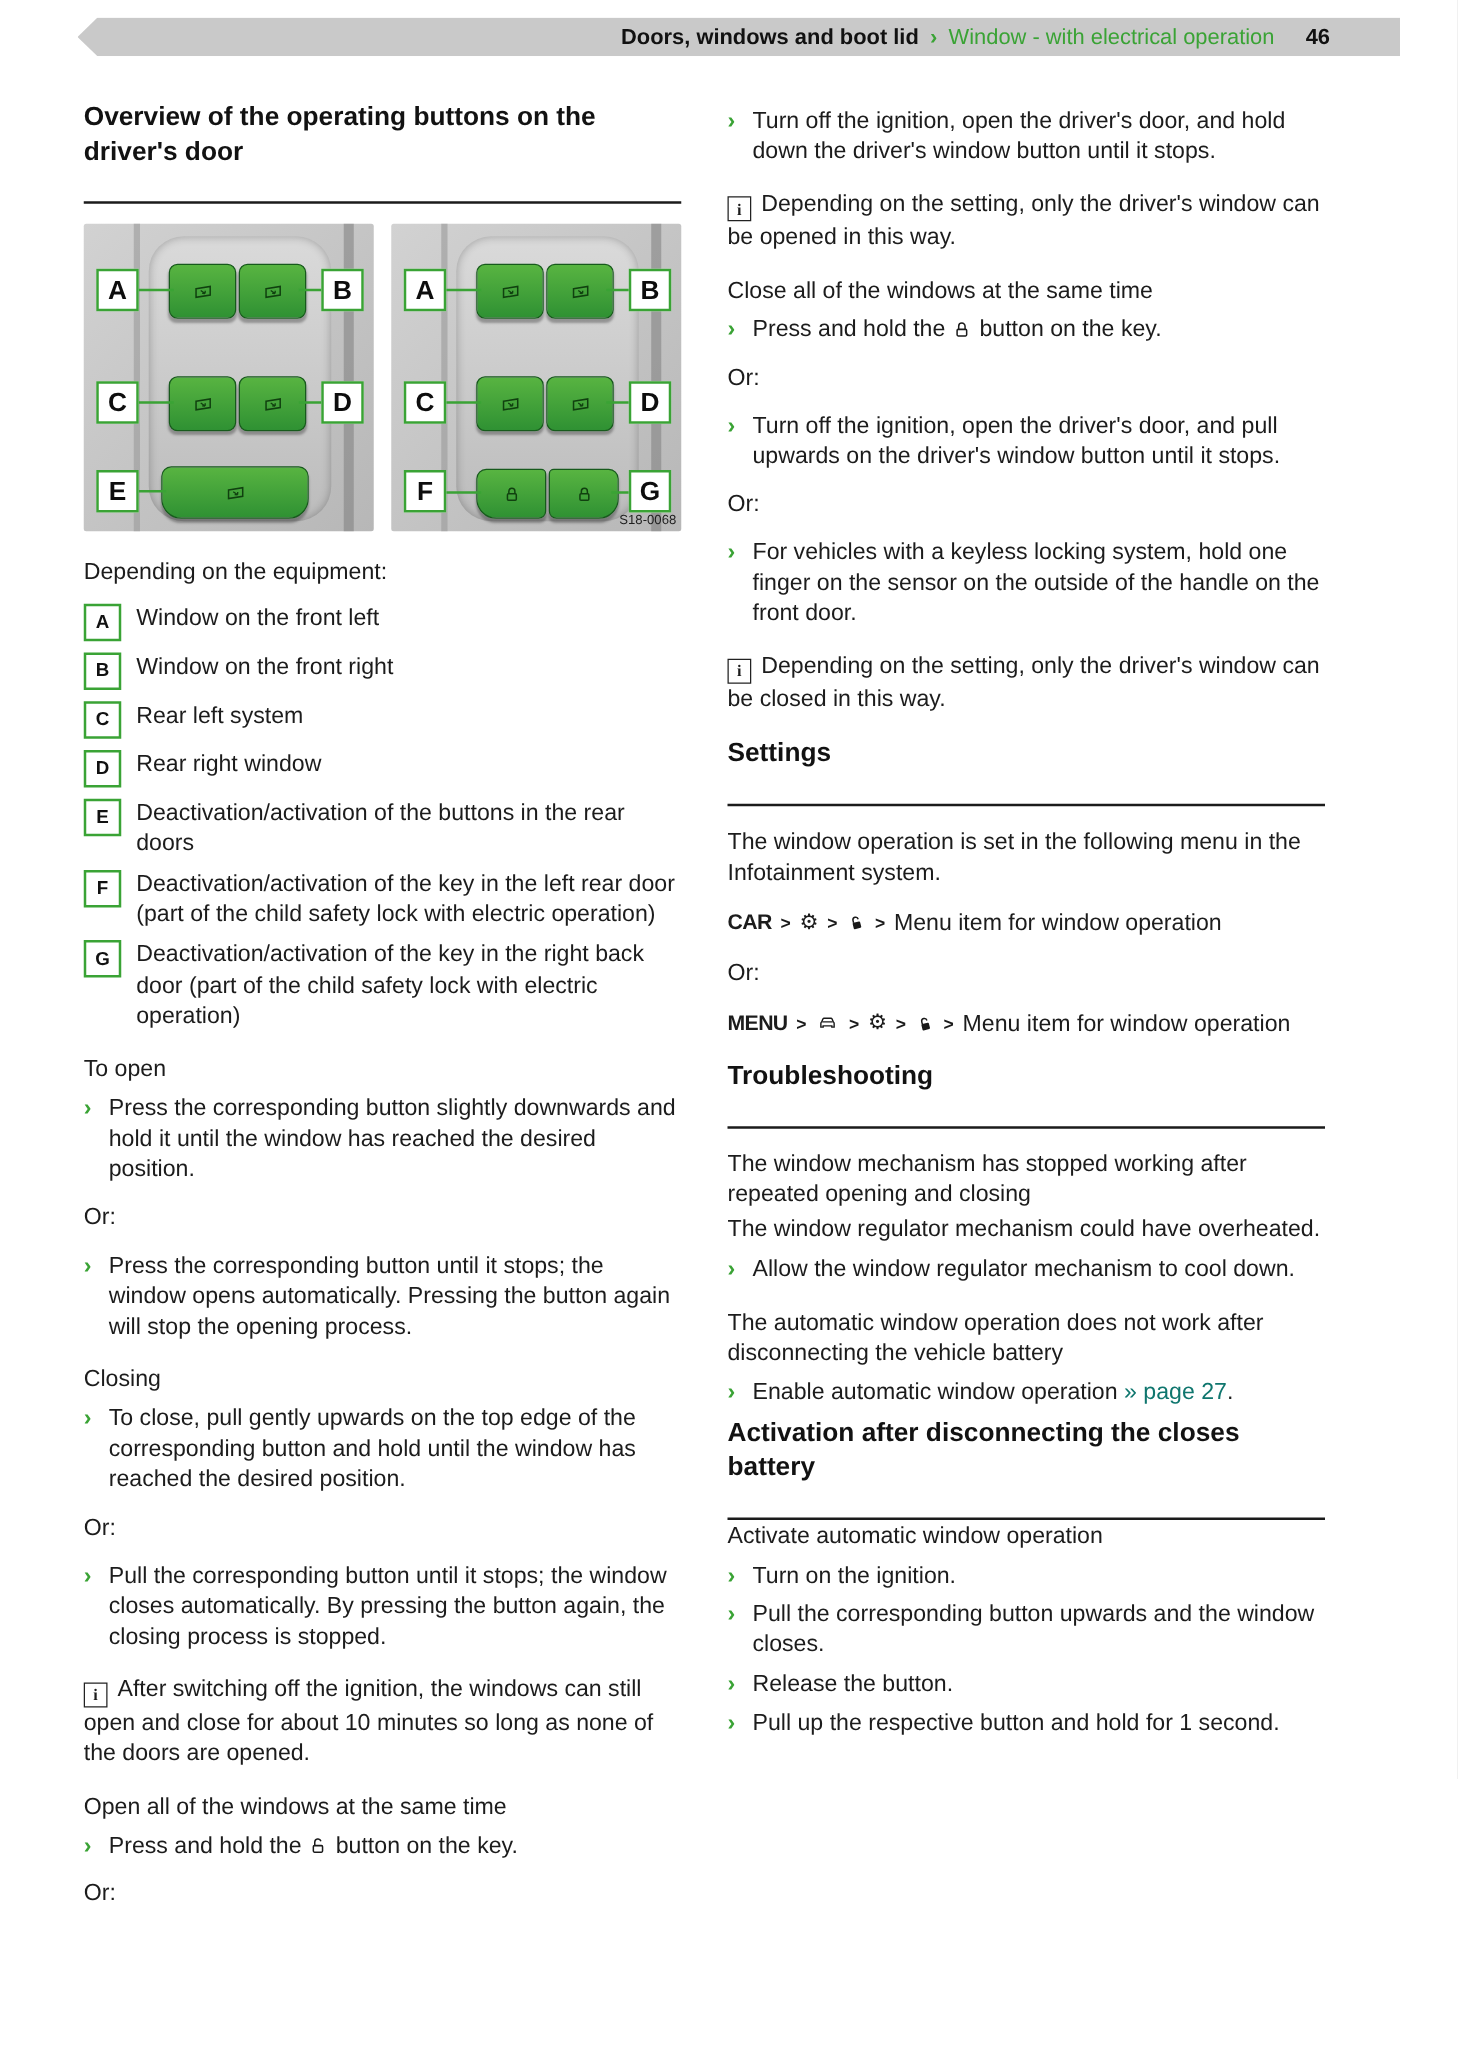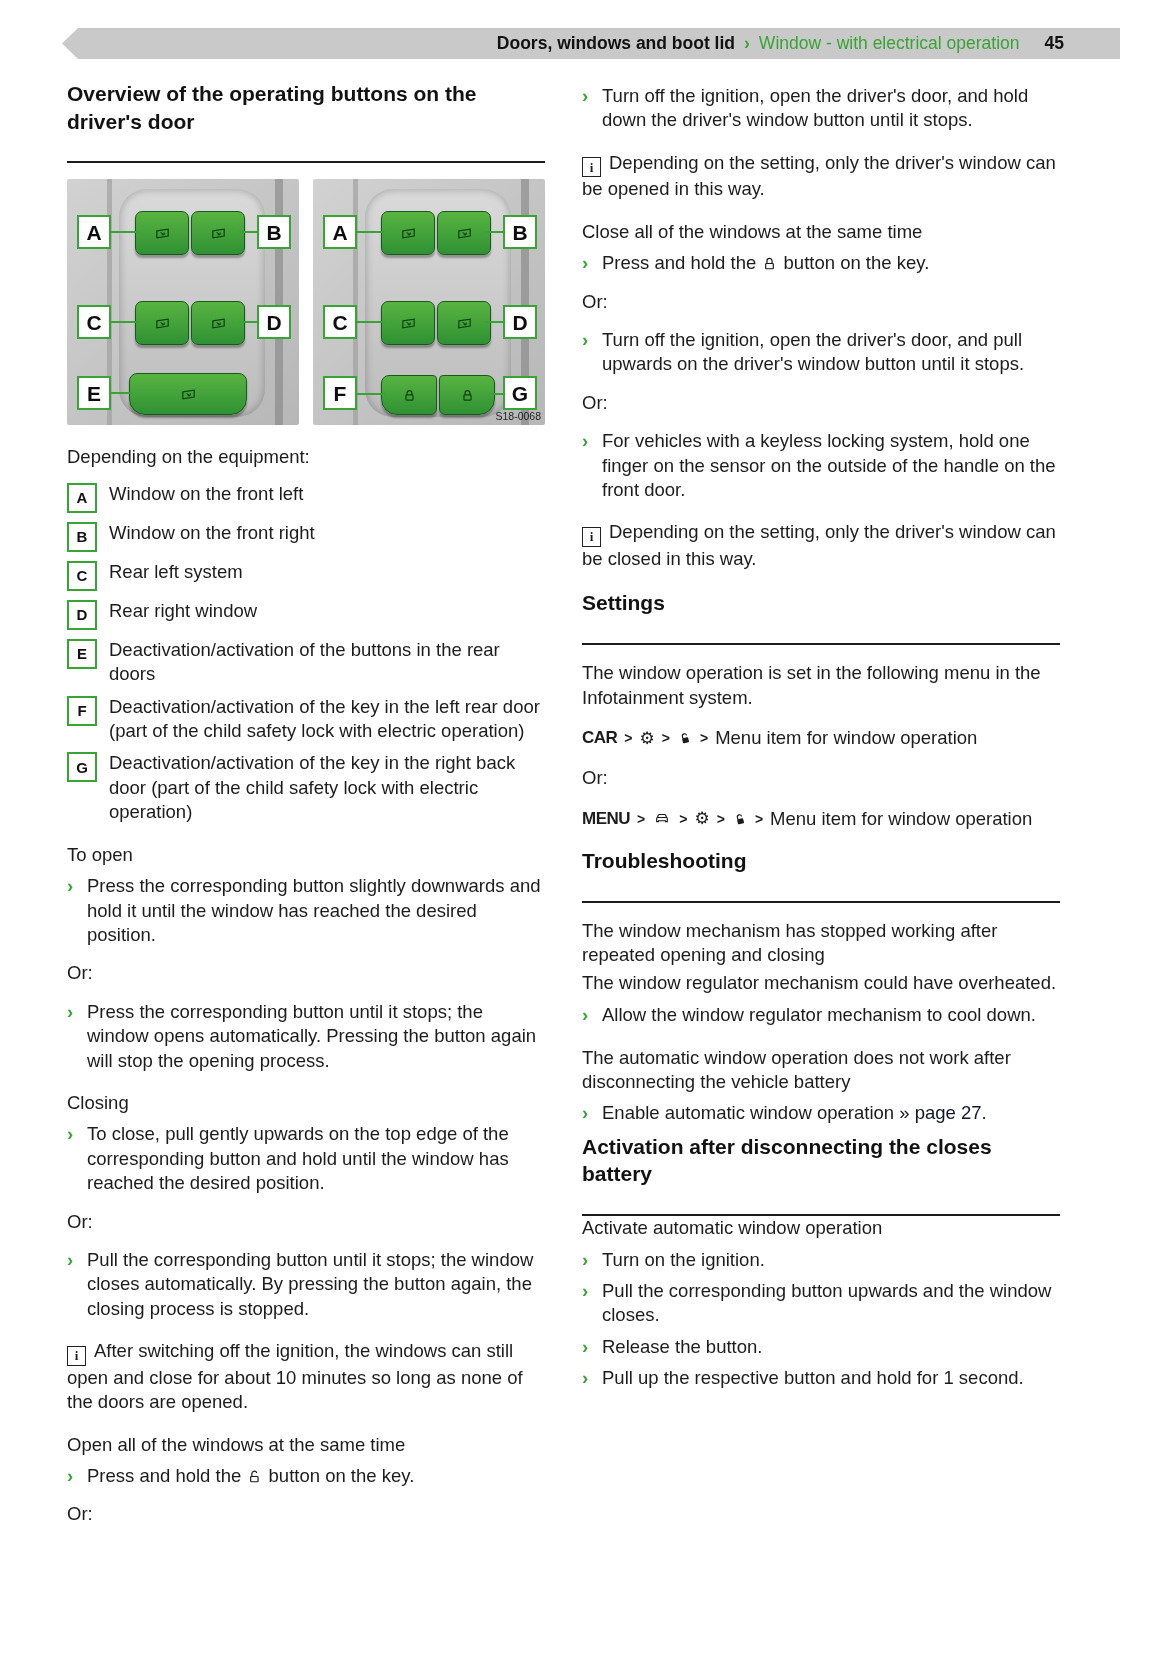--- a/index.html
+++ b/index.html
@@ -1,19 +1,19 @@
 <!DOCTYPE html>
 <html><head>
 <meta charset="utf-8">
 <style>
   html,body{margin:0;padding:0;background:#e8e8e8;}
   .page{position:relative;width:1166px;height:1654px;background:#ffffff;
         font-family:"Liberation Sans",sans-serif;color:#1c1c1c;overflow:hidden;}
   
-  .band{position:absolute;left:62px;right:46px;top:28px;height:31px;background:#c9c9c9;
+  .band{position:absolute;left:62px;right:46px;top:14px;height:31px;background:#c9c9c9;
         clip-path:polygon(16px 0,100% 0,100% 100%,16px 100%,0 50%);
         display:flex;align-items:center;justify-content:flex-end;gap:9px;padding-right:56px;box-sizing:border-box;
         font-size:17.5px;}
   .bc-black{font-weight:700;color:#111;}
   .bc-sep{font-weight:700;color:#3aa335;}
   .bc-green{color:#3aa335;}
   .pagenum{font-weight:700;color:#111;margin-left:16px;}
   
   .col{position:absolute;top:80px;width:478px;font-size:18.5px;line-height:1.32;}
   .col-left{left:67px;}
@@ -37,21 +37,21 @@
   .legend{margin-top:6px;}
   .lrow{display:flex;gap:12px;margin:8px 0;}
   .lbox{width:26px;height:26px;background:#fff;border:2px solid #3aa335;flex-shrink:0;
         display:flex;align-items:center;justify-content:center;font-weight:700;font-size:15px;color:#111;margin-top:1px;}
   
   .mpath{display:flex;align-items:center;gap:7px;margin:16px 0;flex-wrap:wrap;}
   .mapp{font-weight:700;font-size:17px;letter-spacing:-.5px;text-align:right;}
   .msep{font-weight:700;font-size:14px;color:#1a1a1a;}
   .gear{font-family:"DejaVu Sans",sans-serif;font-size:17px;line-height:1;}
   .ticon{display:inline-block;vertical-align:-3px;}
-  .link{color:#0f172a;}
+  .link{color:#0f766e;}
   
   .figure{position:relative;margin-top:16px;display:flex;gap:14px;}
   .panel{position:relative;width:232px;height:246px;background:linear-gradient(135deg,#d2d2d2,#b7b7b7);
          border-radius:2px;overflow:hidden;flex-shrink:0;}
   .pad{position:absolute;left:52px;right:34px;top:10px;bottom:8px;
        background:linear-gradient(180deg,#dadada,#bcbcbc);border-radius:28px;
        box-shadow:inset 0 0 8px rgba(0,0,0,.28);}
   .edge{position:absolute;right:16px;top:-6px;bottom:-6px;width:8px;background:#7e7e7e;opacity:.55;border-radius:5px;}
   .edge2{position:absolute;left:40px;top:-6px;bottom:-6px;width:5px;background:#9a9a9a;opacity:.6;border-radius:4px;}
   .btn{position:absolute;background:linear-gradient(180deg,#58b441,#2f9133);border:1px solid #175a1c;
@@ -77,21 +77,21 @@
     <rect x="7" y="11.2" width="10" height="7.4" rx="1.2" fill="none" stroke="#10400f" stroke-width="1.7"></rect>
   </symbol>
 </svg>
 
 <div class="page">
 
   <header class="band">
     <span class="bc-black">Doors, windows and boot lid</span>
     <span class="bc-sep">›</span>
     <span class="bc-green">Window - with electrical operation</span>
-    <span class="pagenum">45</span>
+    <span class="pagenum">46</span>
   </header>
 
   <section class="col col-left">
 
     <h1 class="sec">Overview of the operating buttons on the driver's door</h1>
 
     <div class="figure">
 
       <div class="panel">
         <div class="edge2"></div>

